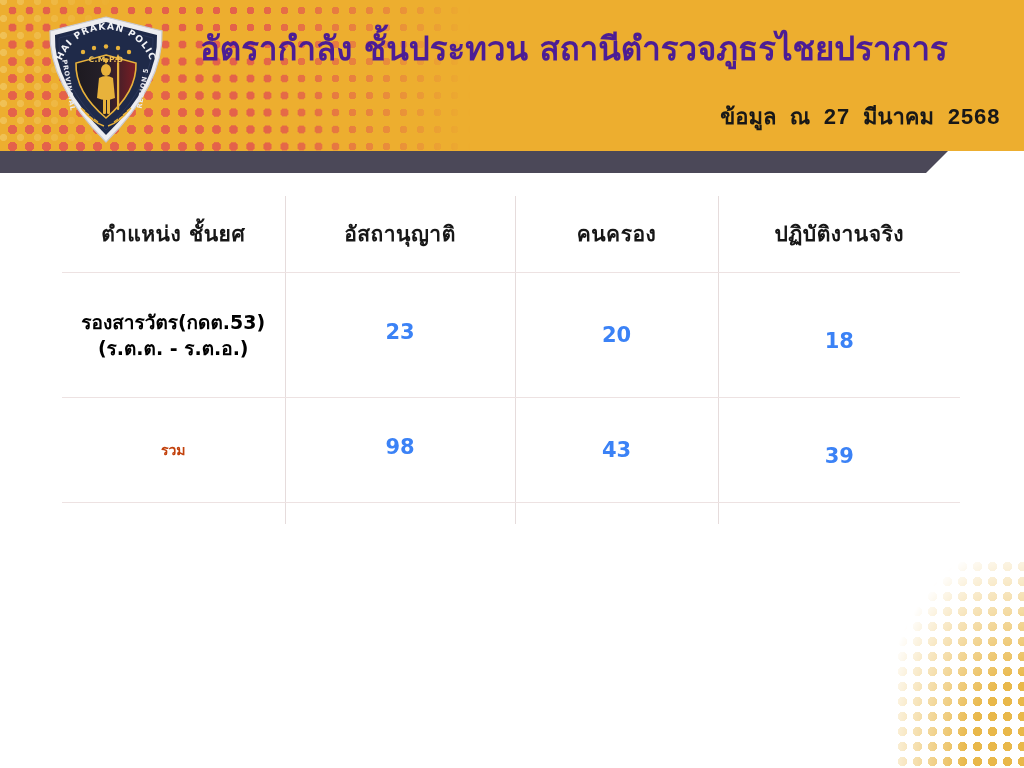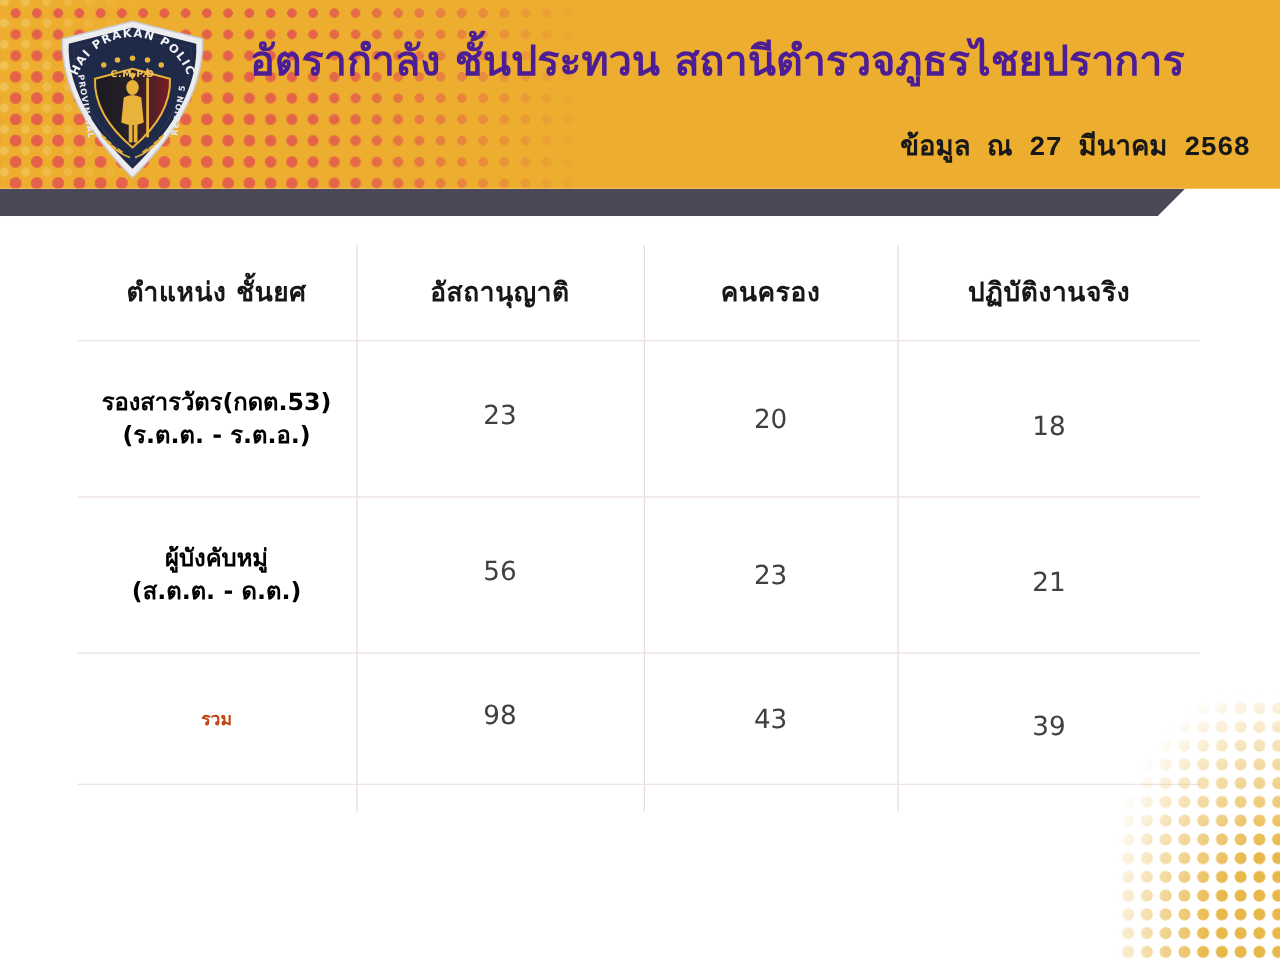--- a/index.html
+++ b/index.html
@@ -174,23 +174,23 @@
   table.sheet tbody tr.r-pad  td { height: 22px; border-bottom: none; }
 
   td.label {
     font-weight: 700;
     font-size: 19px;
     line-height: 26px;
     color: #000000;
   }
   td.label .l2 { display: block; }
   td.num {
-    font-weight: 400;
+    font-weight: 700;
     font-size: 21px;
-    color: #404040;
+    color: #3b82f6;
     margin-top: 44px;
   }
   td.sumlabel {
     font-weight: 700;
     font-size: 14px;
     color: #c2410c;
   }
 
   
   td.num.off1 { padding-bottom: 6px; }
@@ -294,29 +294,20 @@
         <tr class="r-tall">
           <td class="label">
             <span class="l1">รองสารวัตร(กดต.53)</span>
             <span class="l2">(ร.ต.ต. - ร.ต.อ.)</span>
           </td>
           <td class="num off1">23</td>
           <td class="num off2">20</td>
           <td class="num off3">18</td>
         </tr>
 
-        <tr class="r-tall">
-          <td class="label">
-            <span class="l1">ผู้บังคับหมู่</span>
-            <span class="l2">(ส.ต.ต. - ด.ต.)</span>
-          </td>
-          <td class="num off1">56</td>
-          <td class="num off2">23</td>
-          <td class="num off3">21</td>
-        </tr>
 
         <tr class="r-sum">
           <td class="sumlabel">รวม</td>
           <td class="num off1">98</td>
           <td class="num off2">43</td>
           <td class="num off3">39</td>
         </tr>
 
         <tr class="r-pad">
           <td></td>

